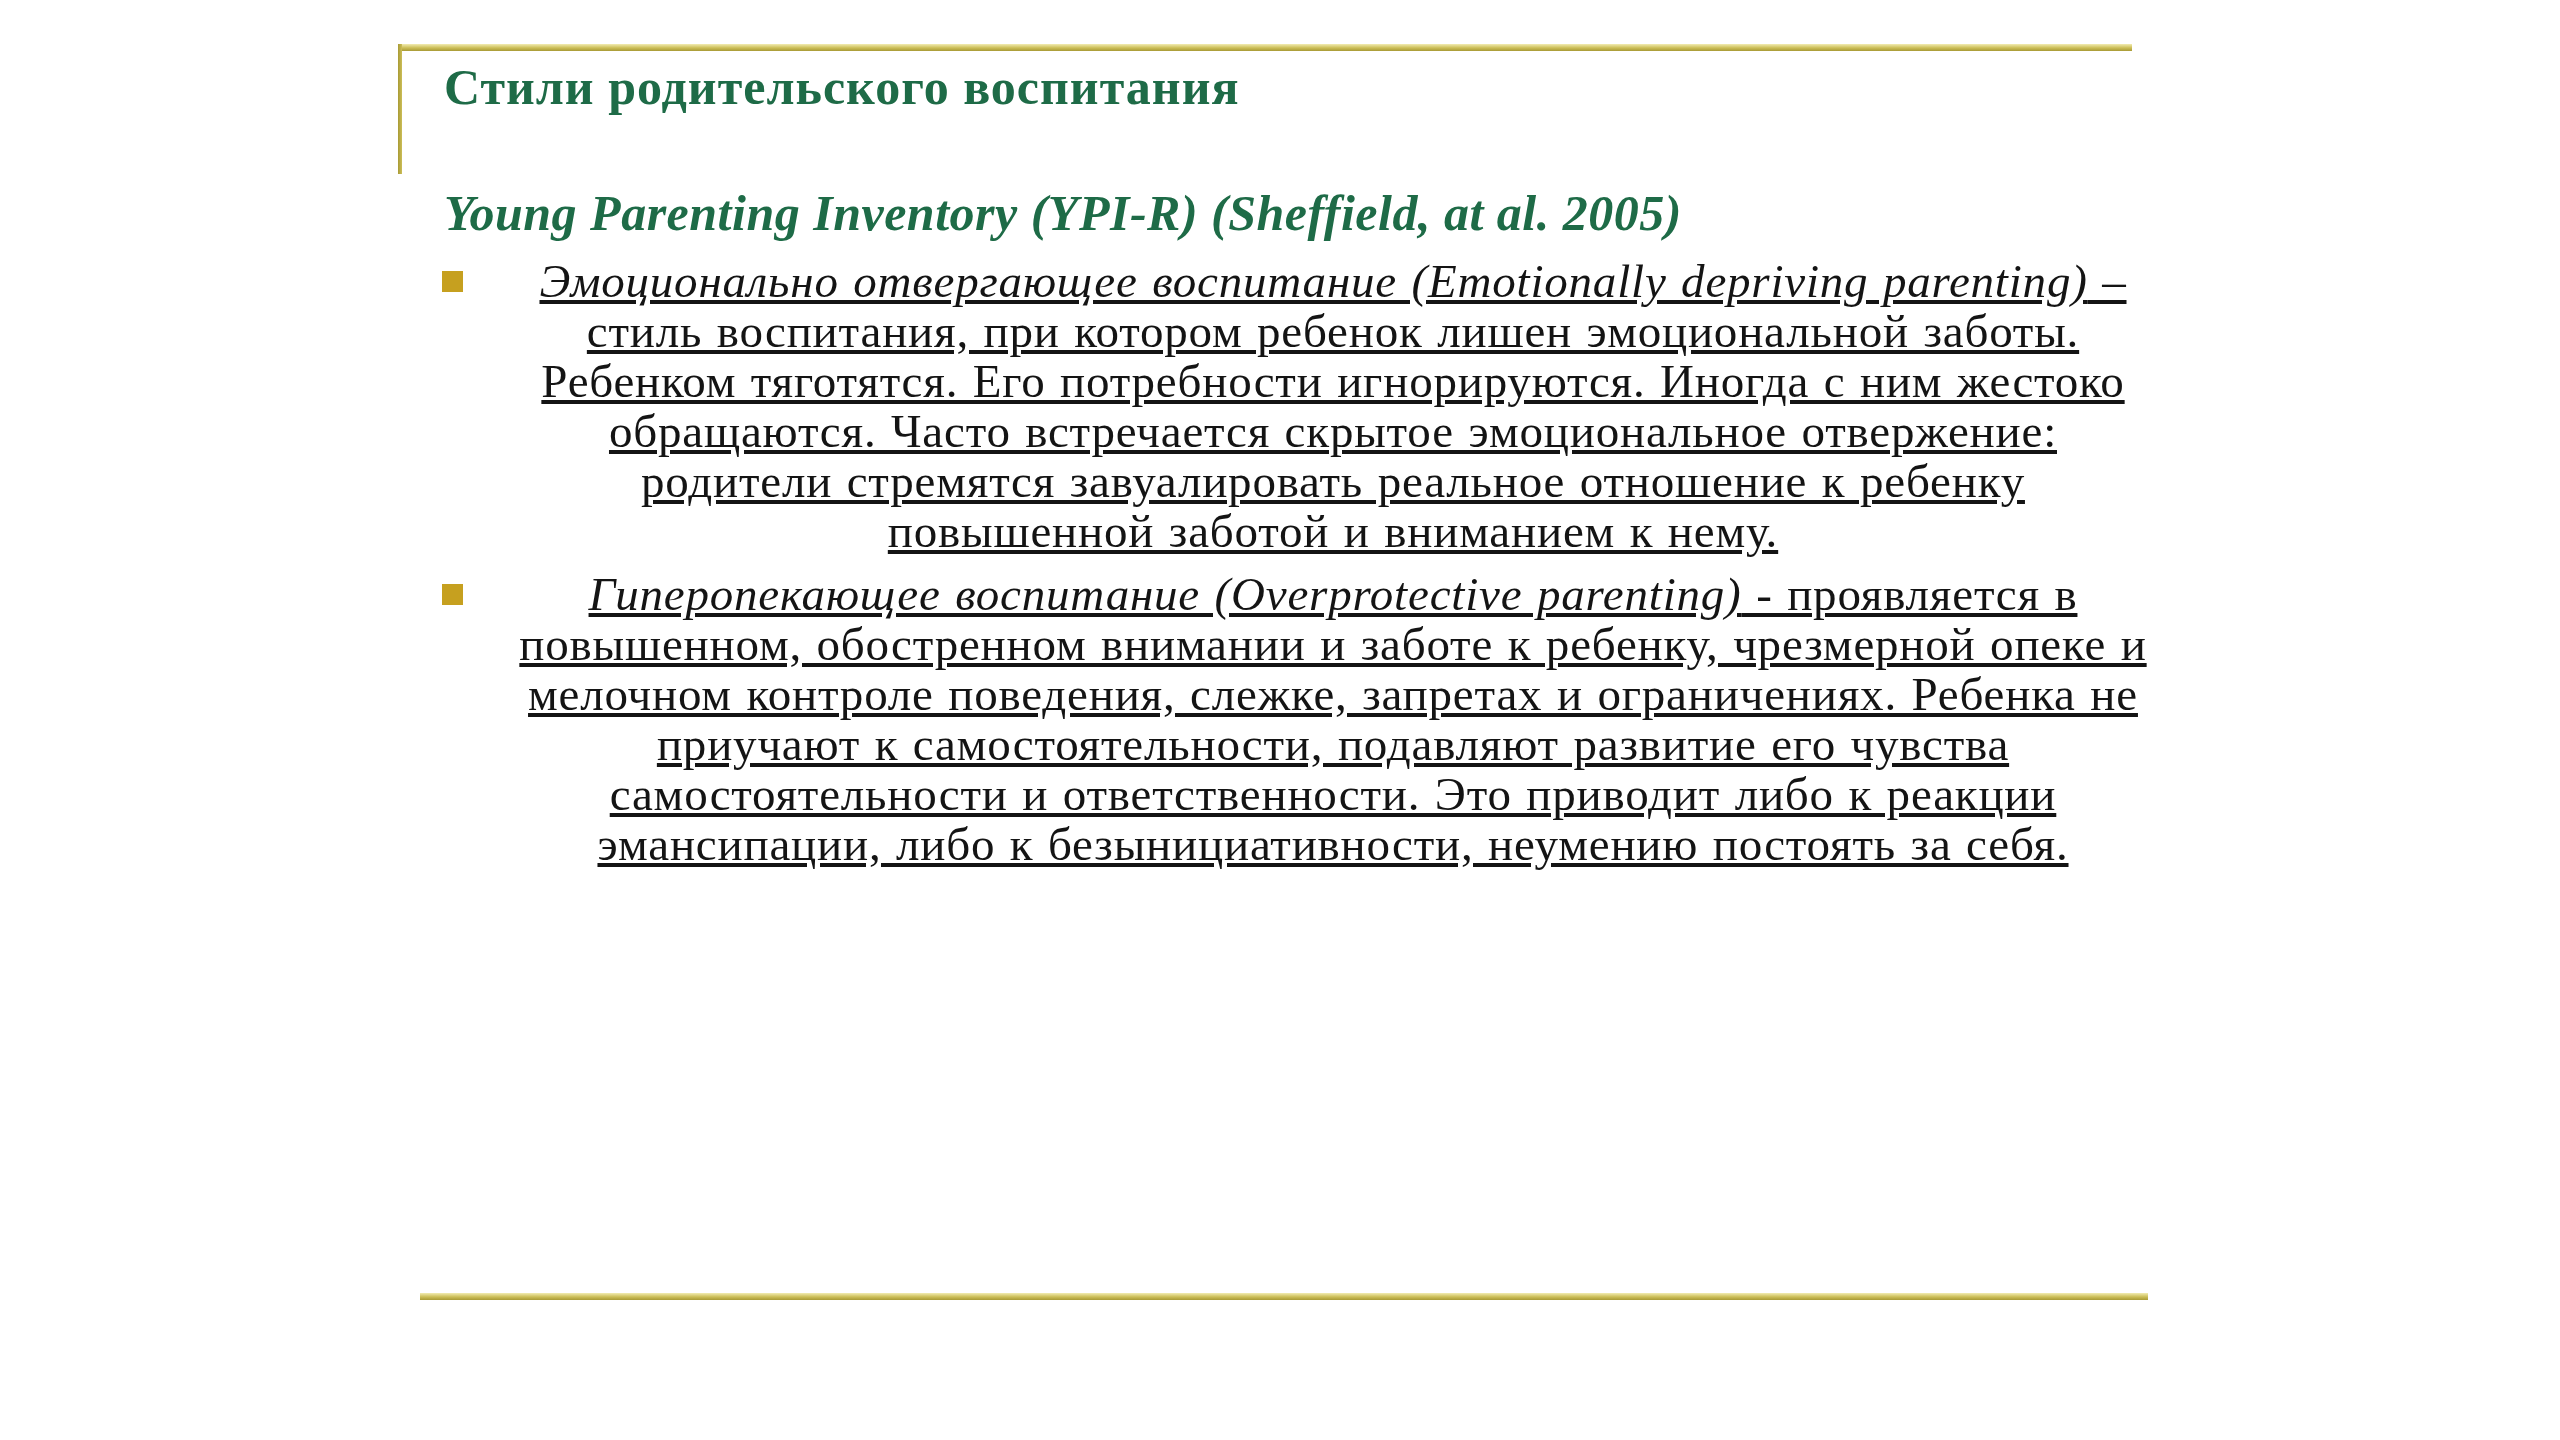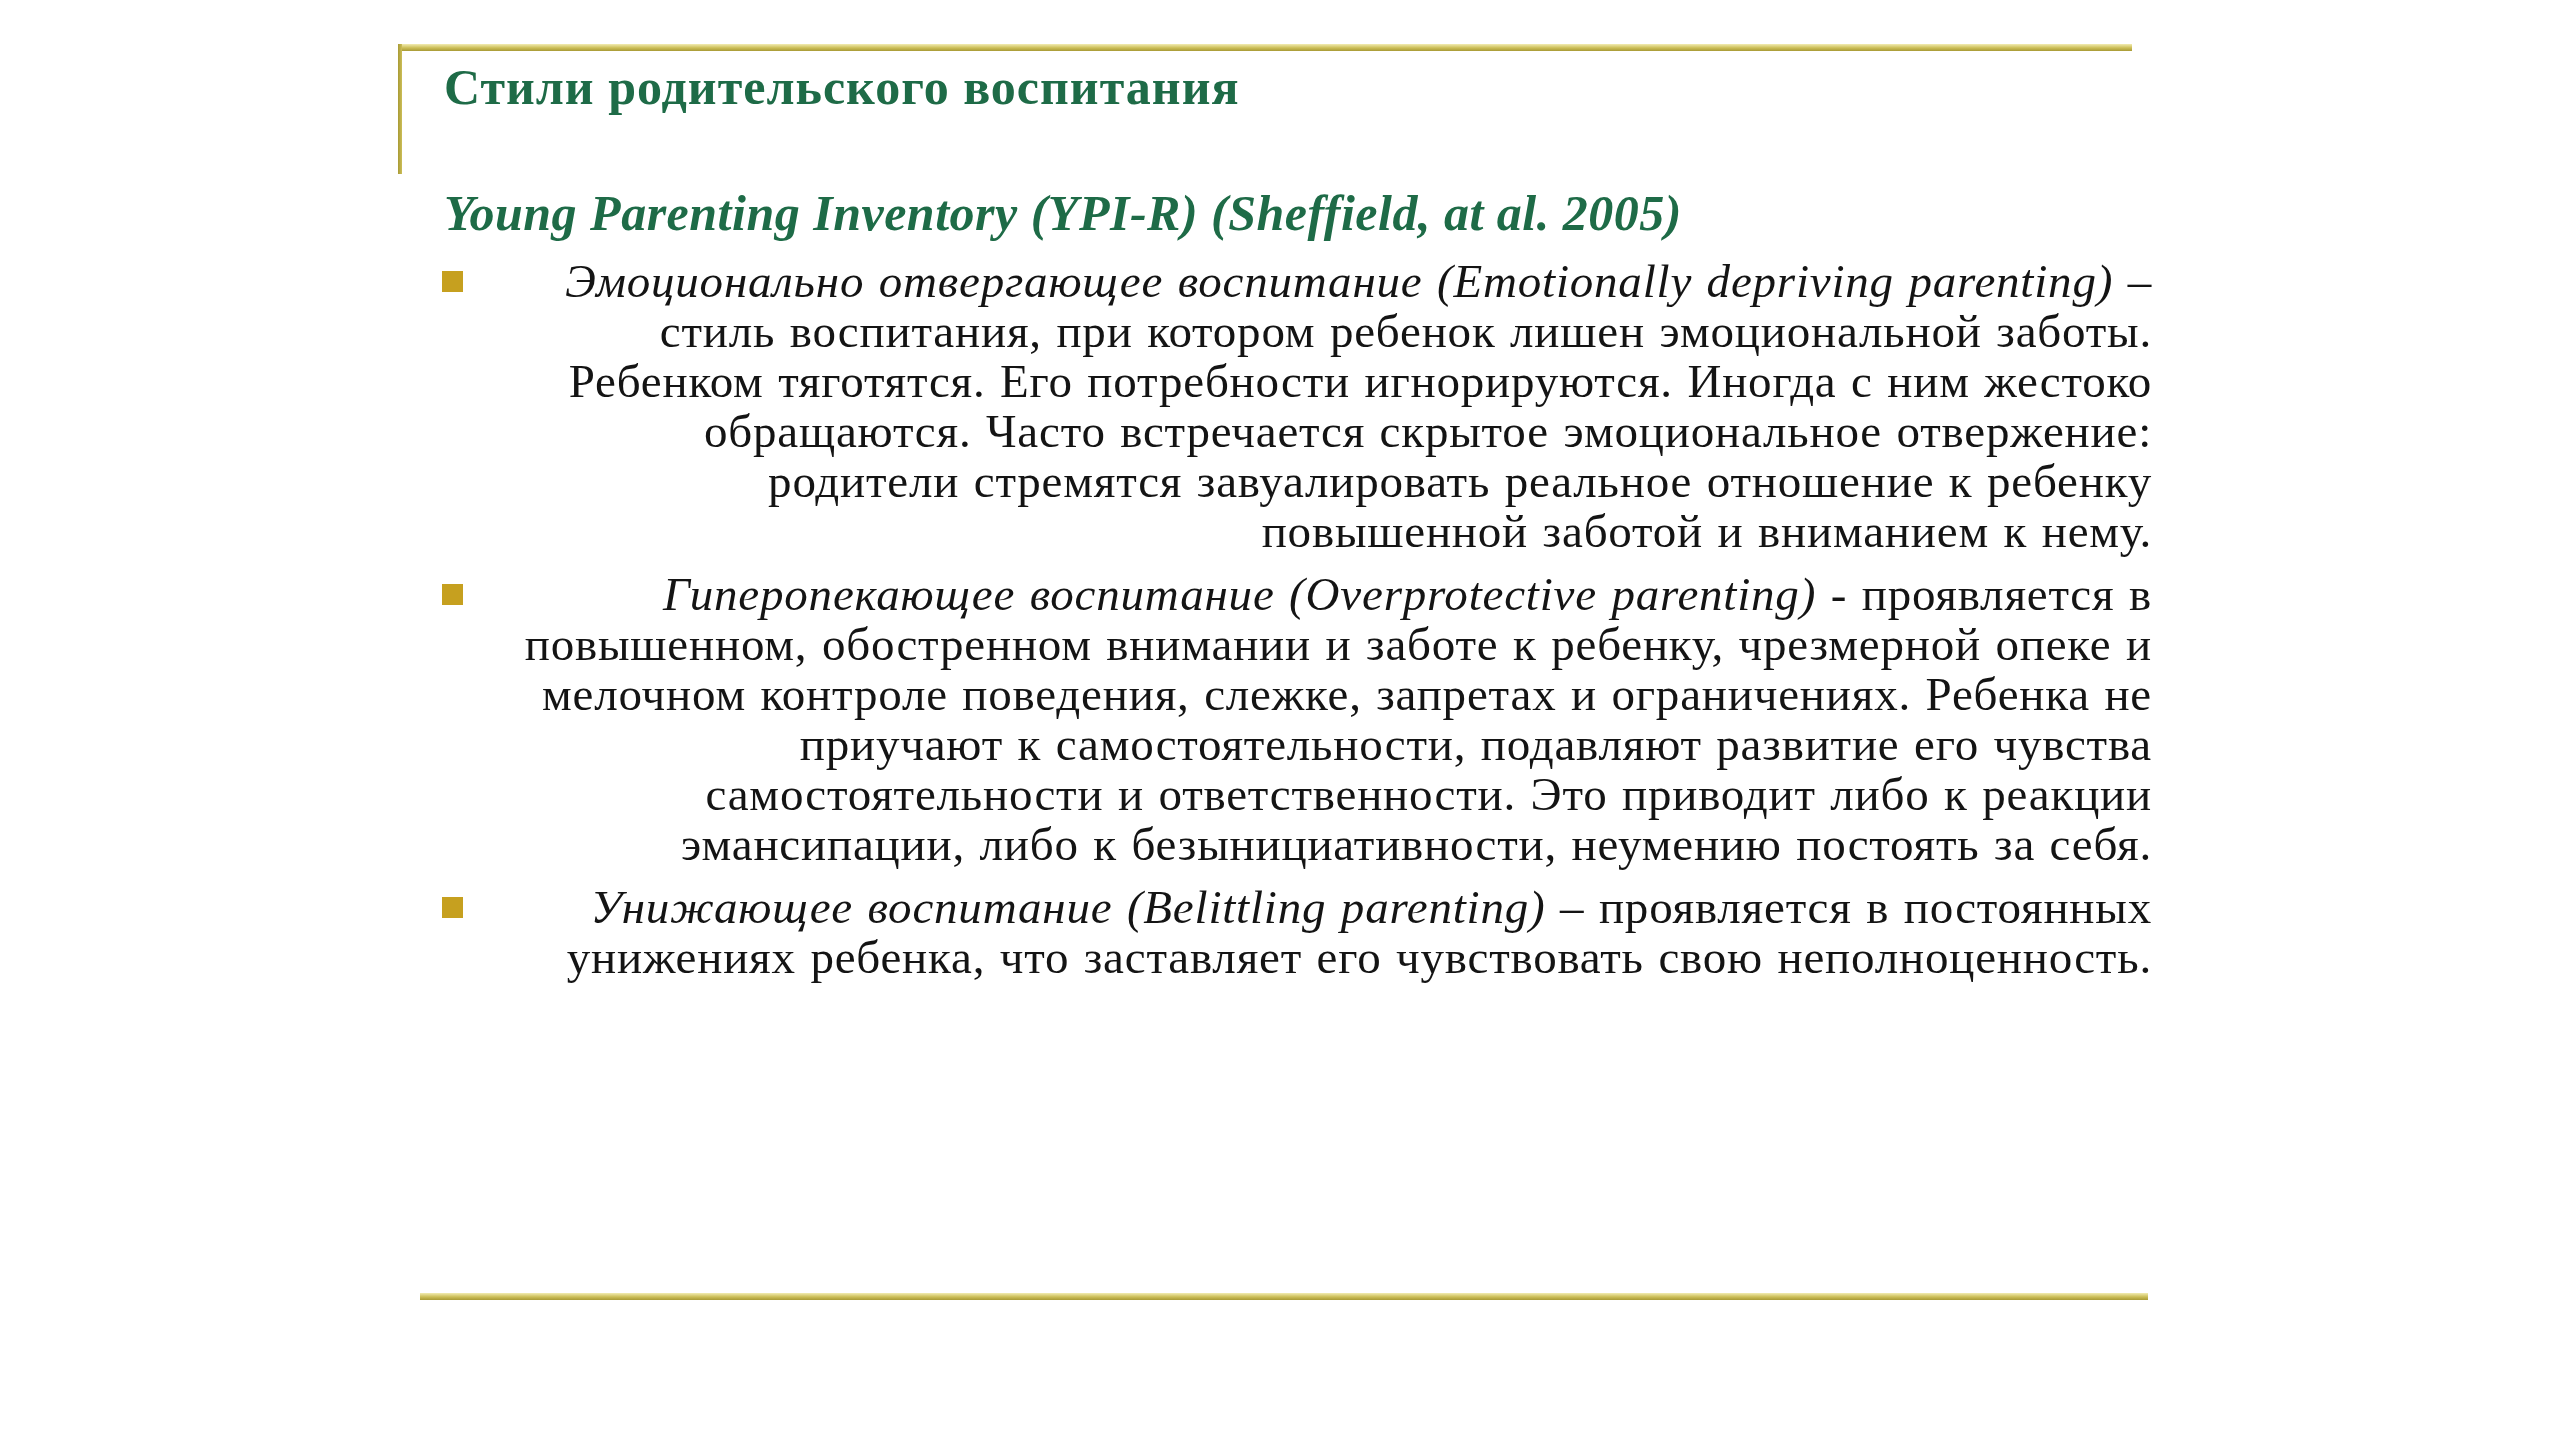--- a/index.html
+++ b/index.html
@@ -46,21 +46,22 @@
     position:absolute;left:440px;top:256px;width:1712px;
   }
   ul.bullets{list-style:none;}
   ul.bullets li{
     position:relative;
     padding-left:74px;
     margin-bottom:13px;
     font-size:47px;line-height:50px;
     letter-spacing:0.8px;word-spacing:2px;
     color:var(--body-text);
-    text-align:right;
+    text-align:center;
+    text-decoration:underline;
   }
   ul.bullets li .marker{
     position:absolute;left:2px;top:15px;
     width:21px;height:21px;
     background:var(--bullet-gold);
   }
   .term{font-style:italic;}
   .definition{font-style:normal;}
 </style>
 </head>
@@ -80,23 +81,19 @@
       <li>
         <span class="marker"></span>
         <span class="term">Эмоционально отвергающее воспитание (Emotionally depriving parenting)</span><span class="definition"> – стиль воспитания, при котором ребенок лишен эмоциональной заботы.  Ребенком тяготятся. Его потребности игнорируются. Иногда с ним жестоко обращаются. Часто встречается скрытое эмоциональное отвержение: родители стремятся завуалировать реальное отношение к ребенку повышенной заботой и вниманием к нему.</span>
       </li>
 
       <li>
         <span class="marker"></span>
         <span class="term">Гиперопекающее воспитание (Overprotective parenting)</span><span class="definition"> - проявляется в повышенном, обостренном внимании и заботе к ребенку, чрезмерной опеке и мелочном контроле поведения, слежке, запретах и ограничениях. Ребенка не приучают к самостоятельности, подавляют развитие его чувства самостоятельности и ответственности. Это приводит либо к реакции эмансипации, либо к безынициативности, неумению постоять за себя.</span>
       </li>
 
-      <li>
-        <span class="marker"></span>
-        <span class="term">Унижающее воспитание (Belittling parenting)</span><span class="definition"> – проявляется в постоянных унижениях ребенка, что заставляет его чувствовать свою неполноценность.</span>
-      </li>
 
     </ul>
   </div>
 
   <div class="bottom-rule"></div>
 
 </div>
 
 </body></html>

